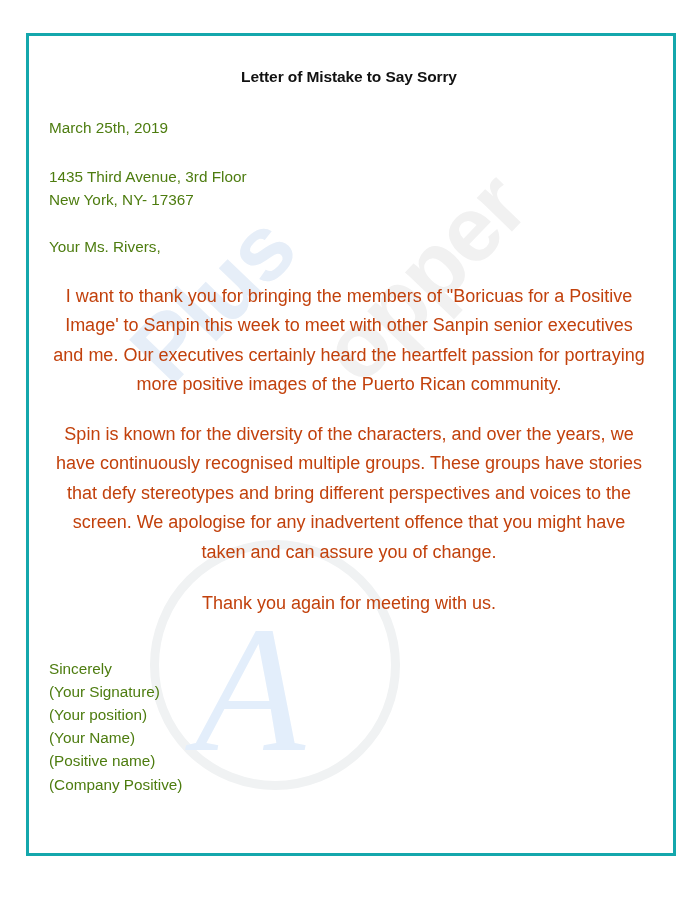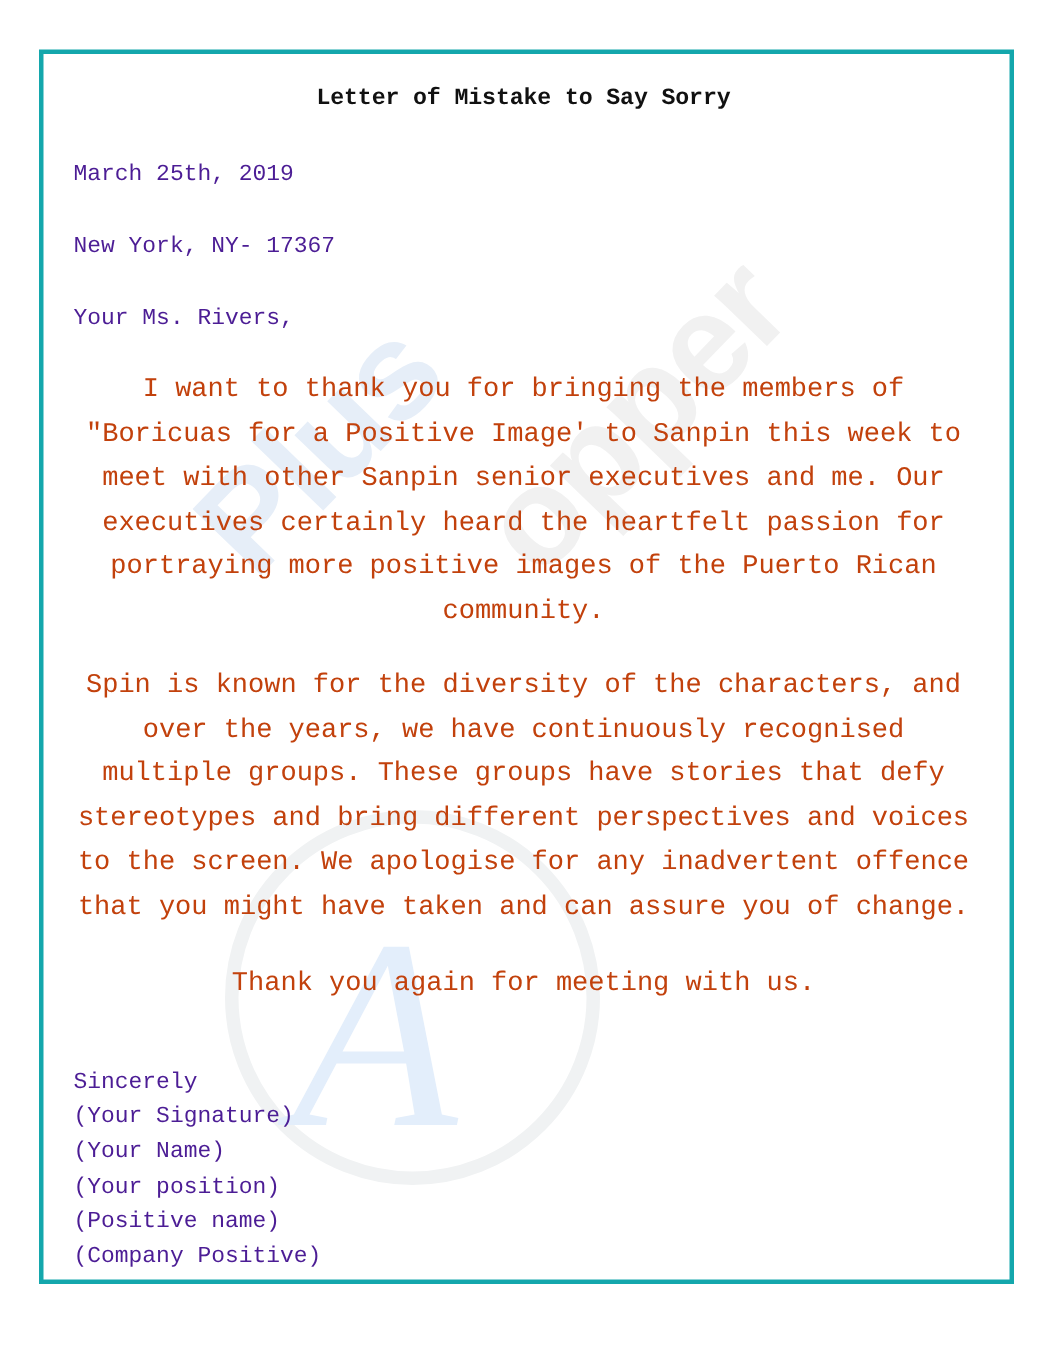--- a/index.html
+++ b/index.html
@@ -92,44 +92,43 @@
     white-space: nowrap;
     transform: rotate(-46deg);
     transform-origin: left top;
     letter-spacing: -2px;
   }
 
   
   #letter-content {
     position: absolute;
     left: 49px;
-    top: 52px;
+    top: 64px;
     width: 600px;
     z-index: 3;
     color: #2b2b2b;
-    font-family: Liberation Mono, monospace;
   }
 
   #letter-title {
     text-align: center;
     font-size: 15.5px;
     font-weight: bold;
     color: #111111;
     margin: 0 0 0 0;
     padding-top: 4px;
     letter-spacing: -0.1px;
   }
 
   .block {
     margin-top: 28px;
   }
   .line {
     font-size: 15.3px;
     line-height: 24.6px;
-    color: #4c1d95;
+    color: #4d7c0f;
     white-space: pre-wrap;
   }
   .para {
     font-size: 18px;
     line-height: 29.5px;
     color: #c2410c;
     margin: 0;
     text-align: center;
   }
   #date-block { margin-top: 30px; }
@@ -159,34 +158,35 @@
 
   <div id="letter-content">
 
     <h1 id="letter-title">Letter of Mistake to Say Sorry</h1>
 
     <div id="date-block" class="block">
       <div class="line">March 25th, 2019</div>
     </div>
 
     <div id="address-block" class="block">
+      <div class="line">1435 Third Avenue, 3rd Floor</div>
       <div class="line">New York, NY- 17367</div>
     </div>
 
     <div id="salutation-block" class="block">
       <div class="line">Your Ms. Rivers,</div>
     </div>
 
     <p id="para-1" class="para">I want to thank you for bringing the members of "Boricuas for a Positive Image' to Sanpin this week to meet with other Sanpin senior executives and me. Our executives certainly heard the heartfelt passion for portraying more positive images of the Puerto Rican community.</p>
     <p id="para-3" class="para">Spin is known for the diversity of the characters, and over the years, we have continuously recognised multiple groups. These groups have stories that defy stereotypes and bring different perspectives and voices to the screen. We apologise for any inadvertent offence that you might have taken and can assure you of change.</p>
     <p id="para-4" class="para">Thank you again for meeting with us.</p>
 
     <div id="signature-block" class="block">
       <div class="line">Sincerely</div>
       <div class="line">(Your Signature)</div>
+      <div class="line">(Your position)</div>
       <div class="line">(Your Name)</div>
-      <div class="line">(Your position)</div>
       <div class="line">(Positive name)</div>
       <div class="line">(Company Positive)</div>
     </div>
 
   </div>
 </div>
 
 </body></html>

